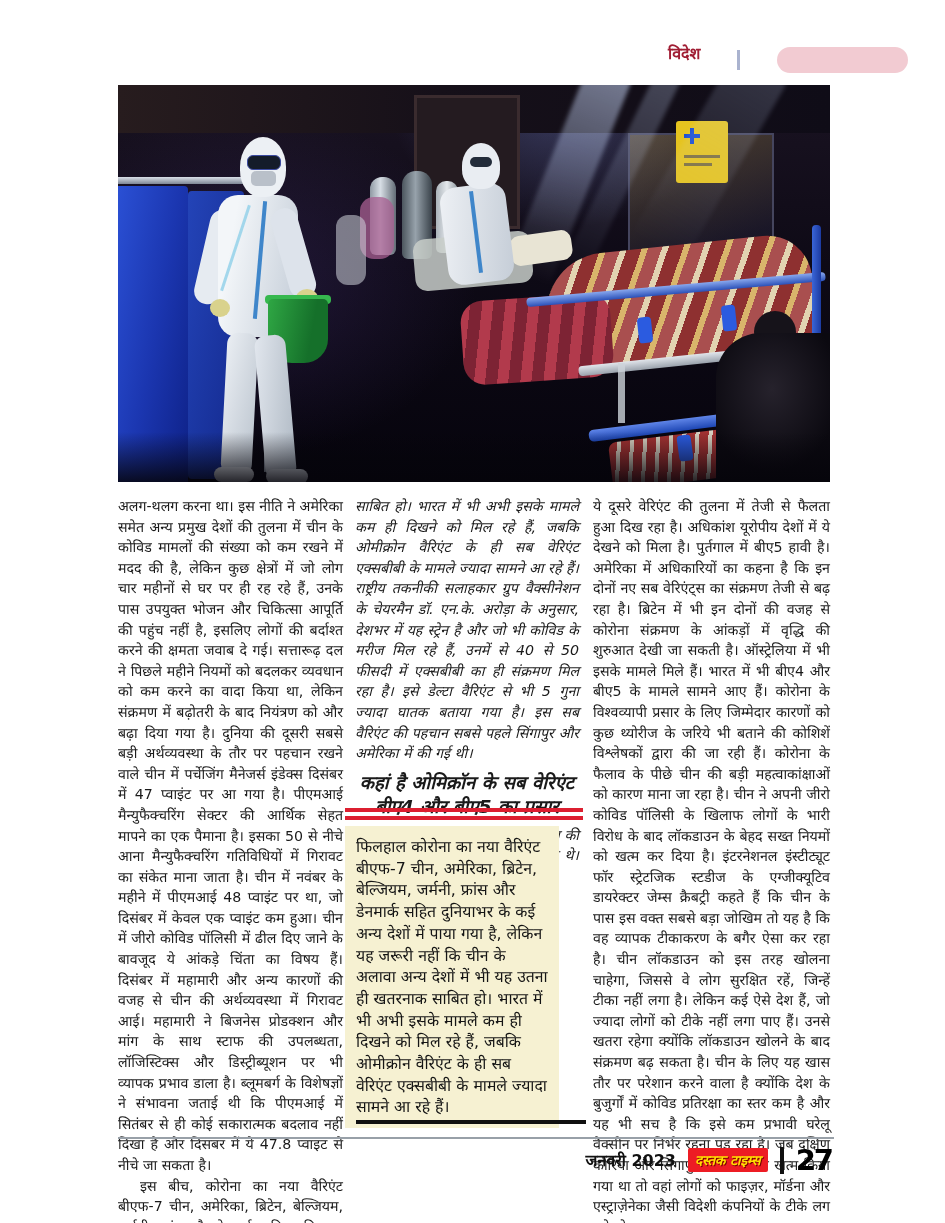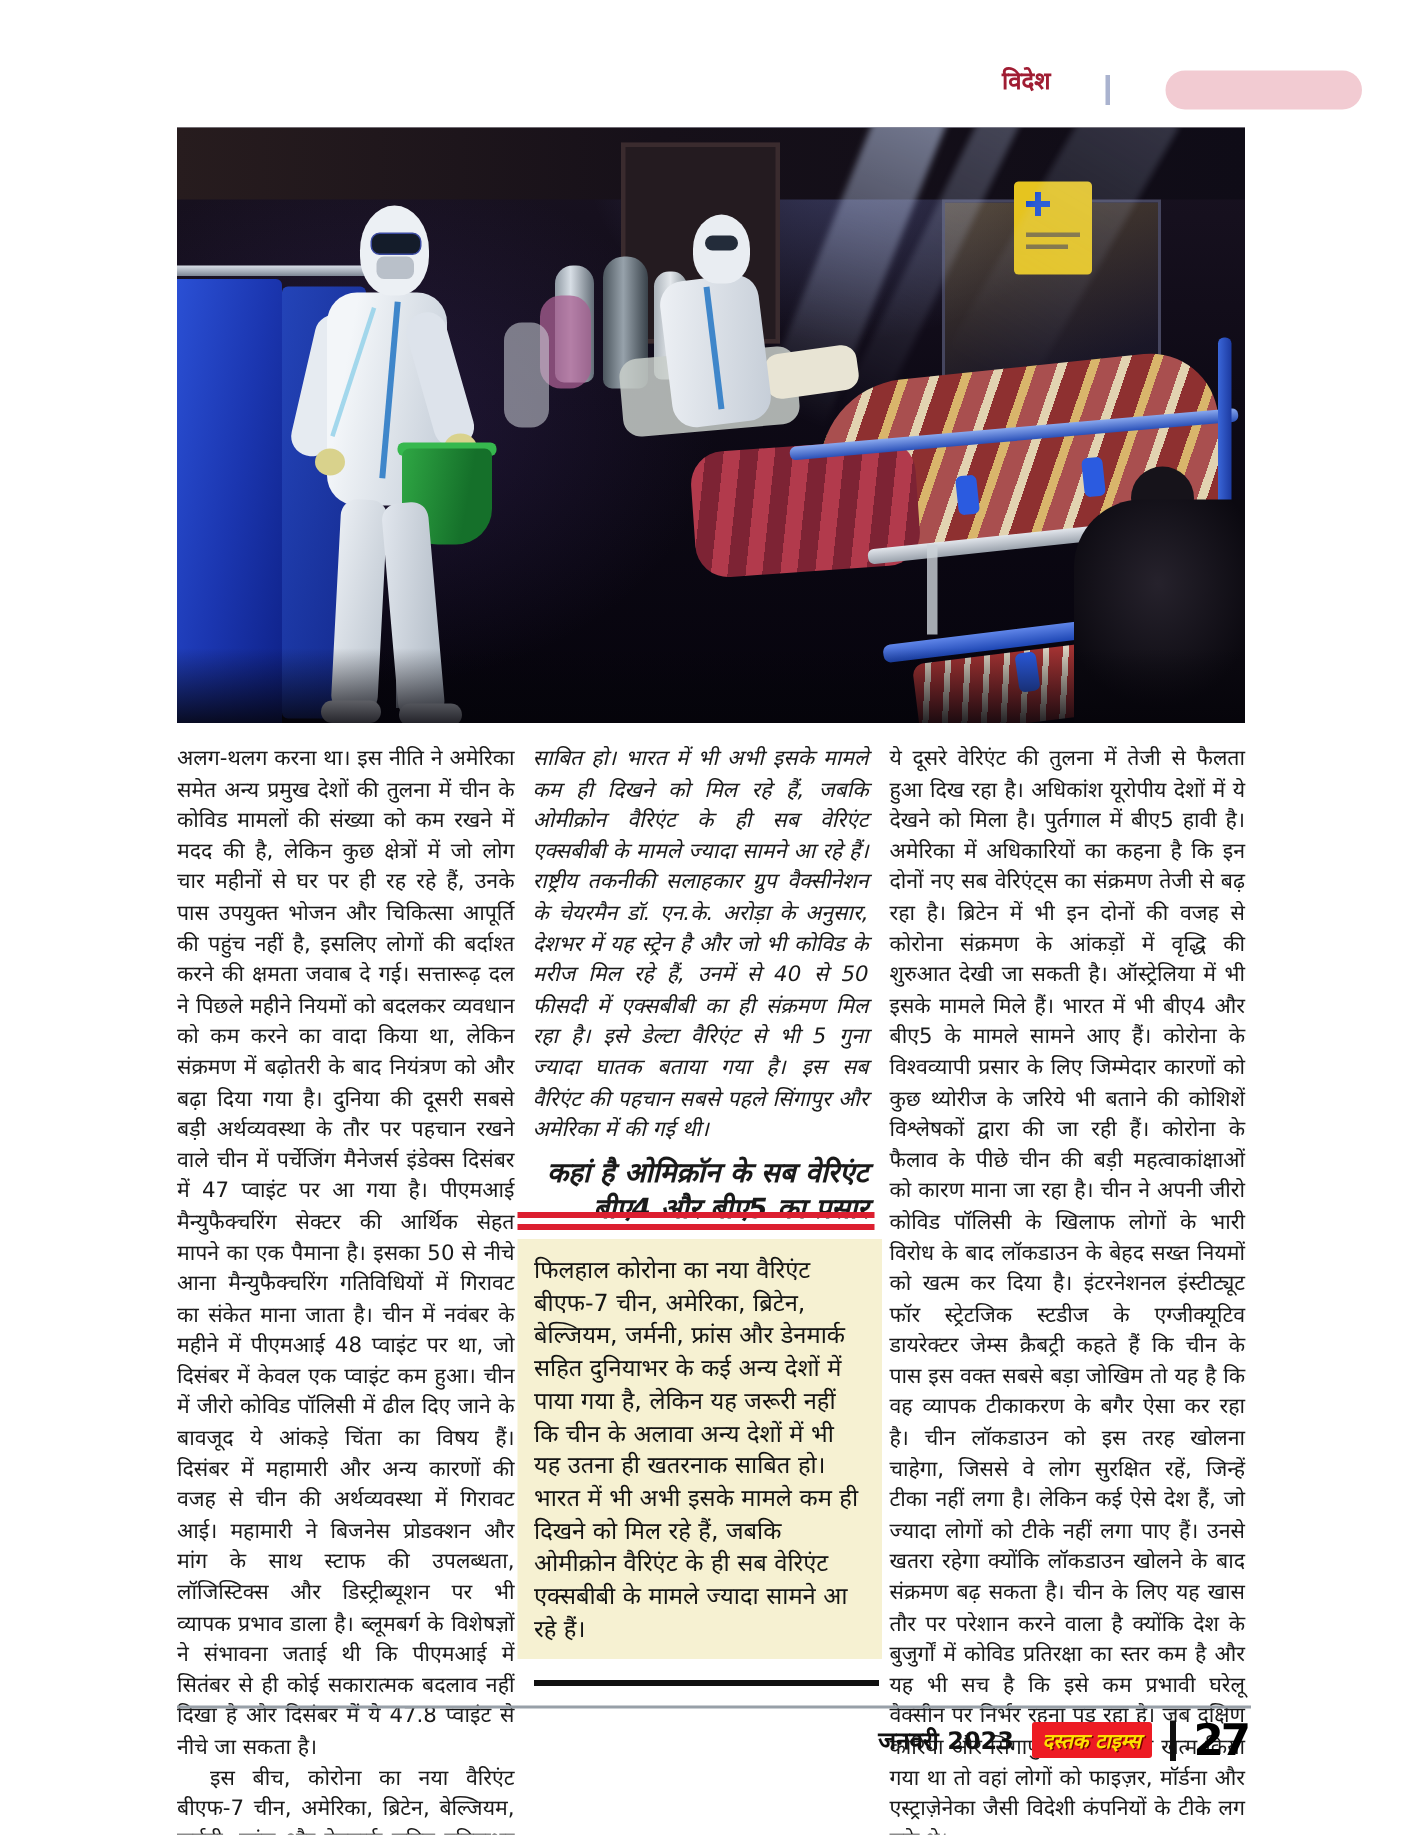--- a/index.html
+++ b/index.html
@@ -86,25 +86,25 @@
   .ph-sil-head{left:636px;top:226px;width:42px;height:42px;background:#16131a;border-radius:50%;}
   .ph-floor{left:0;top:347px;width:712px;height:50px;background:linear-gradient(rgba(5,4,10,0),rgba(5,4,10,.85));}
 
   
   .col{top:496px;width:225px;font-size:14.2px;line-height:20.6px;text-align:justify;}
   .col p{margin:0;}
   .col .indent{text-indent:22px;}
   .col1{left:118px;}
   .col2{left:355px;width:224px;font-style:italic;}
   .col3{left:593px;width:237px;}
-  .subheading{font-weight:bold;font-size:18.5px;line-height:24.5px;text-align:right;margin:7px 0 5px 0;}
+  .subheading{font-weight:bold;font-size:18.5px;line-height:24.5px;text-align:center;margin:7px 0 5px 0;}
 
   .double-rule{left:345px;top:808px;width:238px;height:4px;border-top:4px solid #dc1f30;border-bottom:4px solid #dc1f30;box-sizing:content-box;}
   .pullquote{
-    left:345px;top:826px;width:243px;box-sizing:border-box;background:#f6f1d2;
+    left:345px;top:826px;width:214px;box-sizing:border-box;background:#f6f1d2;
     padding:10px 11px;font-size:15.8px;line-height:21.7px;text-align:left;color:#141414;
   }
   .end-rule{left:356px;top:1120px;width:230px;height:4px;background:#101010;}
 
   
   .footer-rule{left:118px;top:1137px;width:716px;height:2px;background:#98a0a8;}
   .footer{left:400px;top:1143px;width:432px;display:flex;justify-content:flex-end;align-items:center;gap:12px;}
   .footer-date{font-weight:bold;font-size:16px;color:#111;}
   .footer-logo{background:#ed1c24;color:#ffdf00;font-weight:bold;font-style:italic;font-size:13.5px;padding:3px 7px;border-radius:2px;text-shadow:1px 1px 0 #7a0000;white-space:nowrap;}
   .footer-bar{width:4px;height:27px;background:#101010;}

